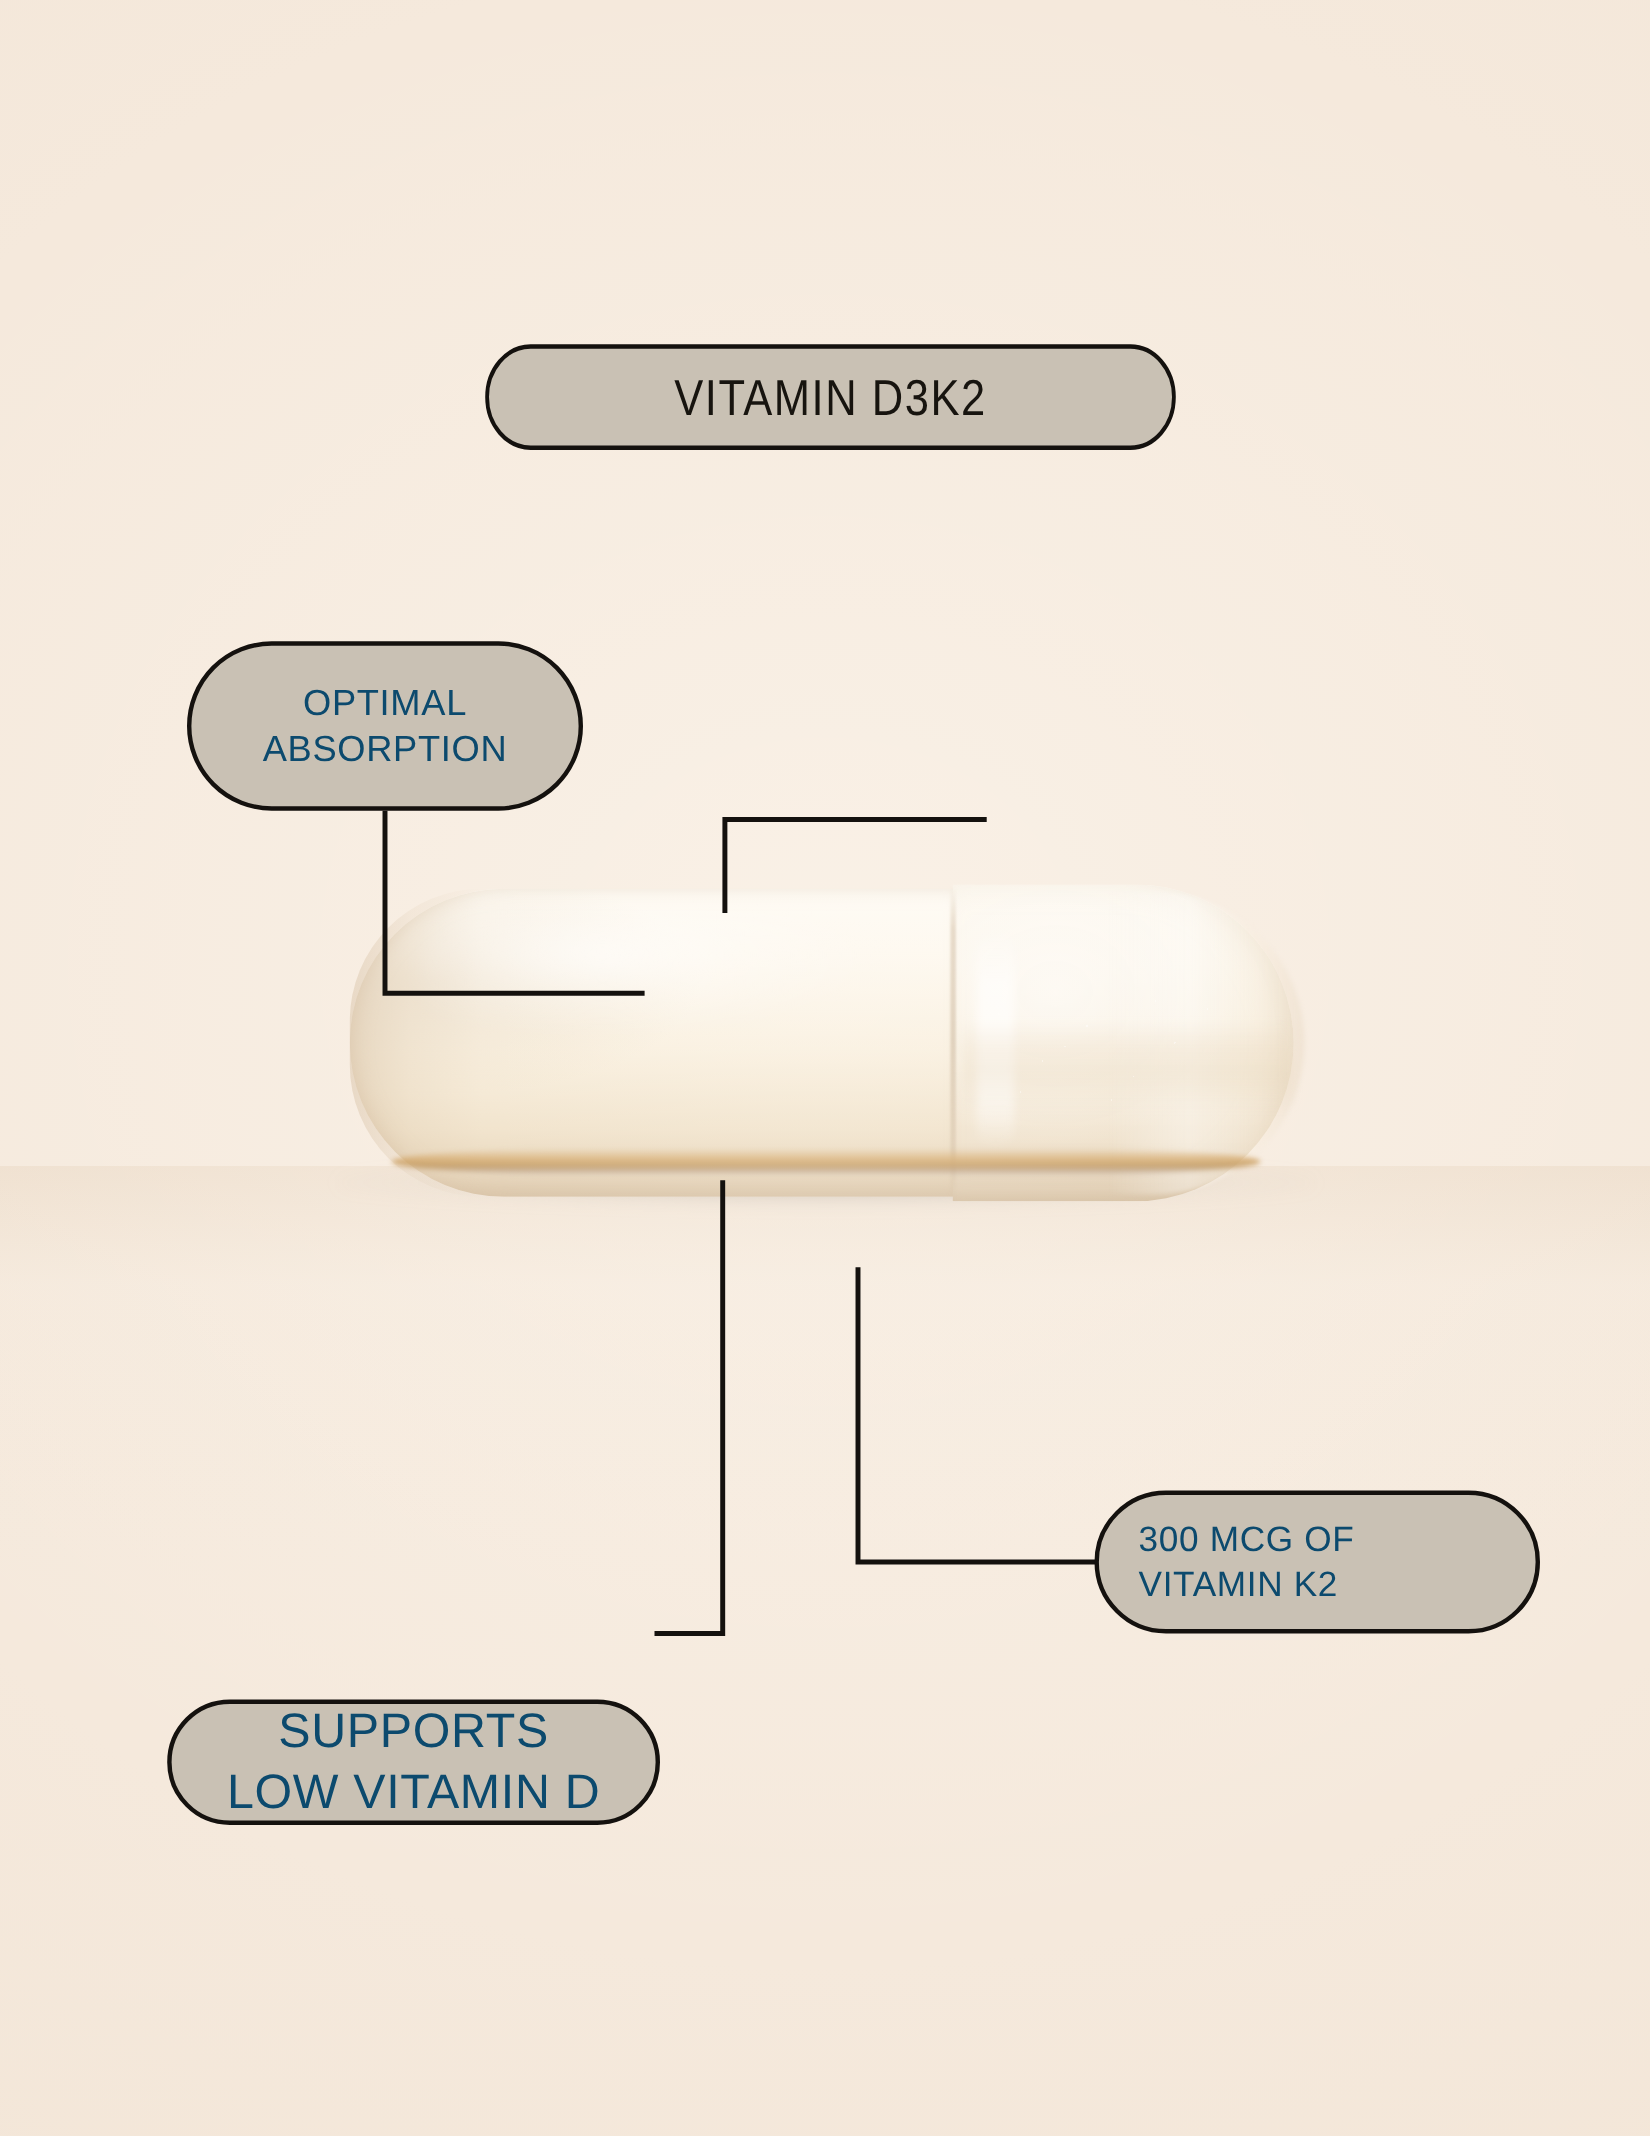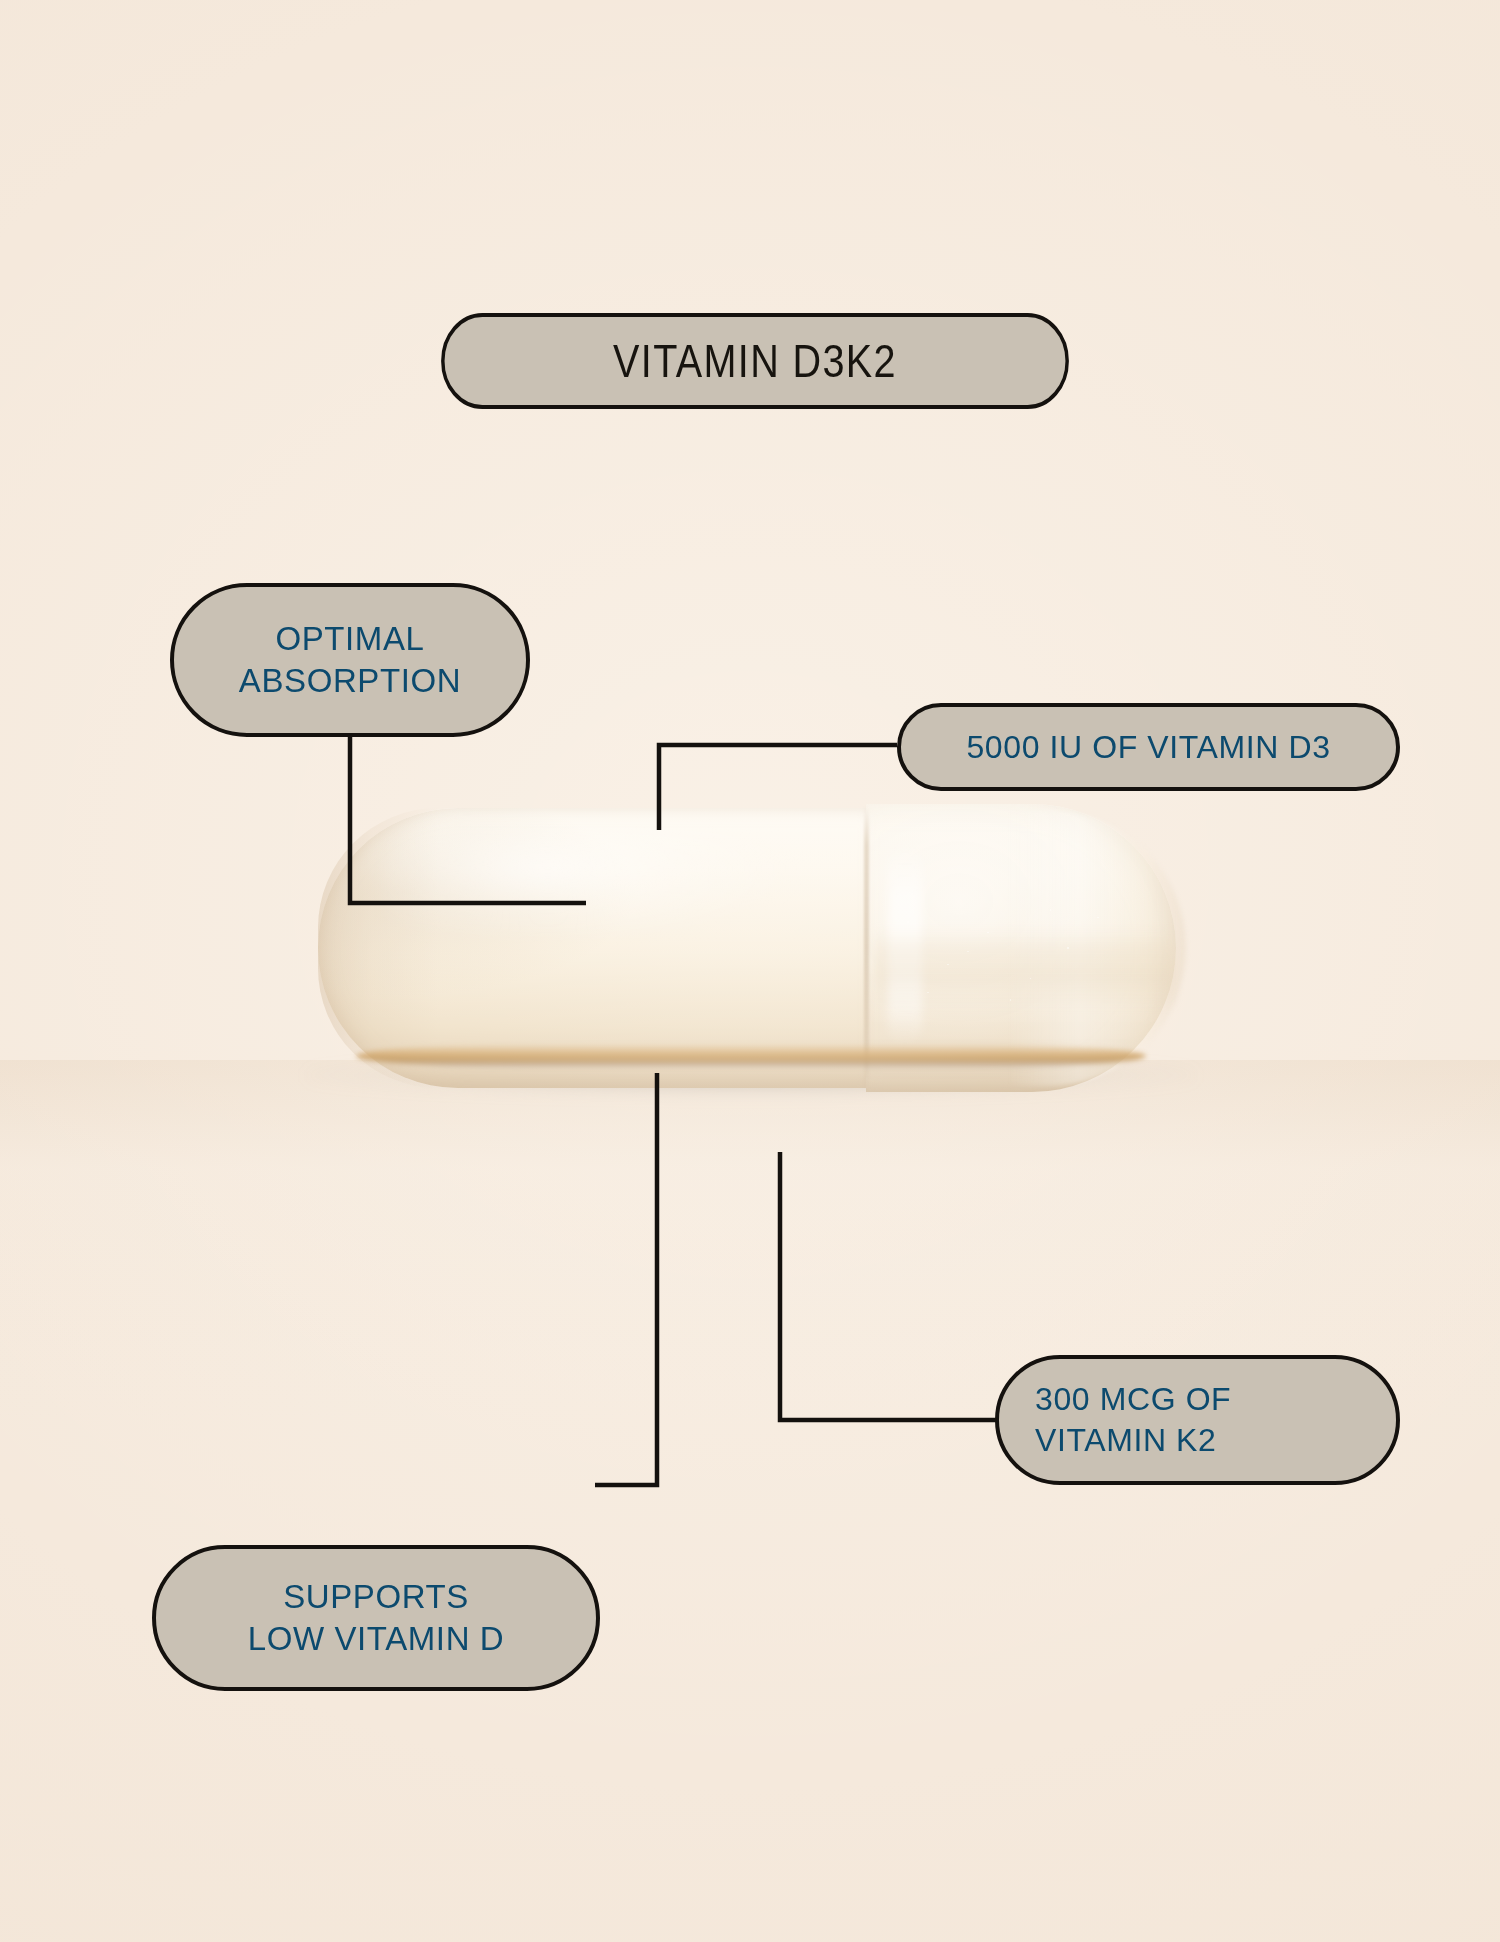--- a/index.html
+++ b/index.html
@@ -279,22 +279,22 @@
     left:995px; top:1355px;
     width:405px; height:130px;
     font-size:32px;
     justify-content:flex-start;
     text-align:left;
     padding-left:36px;
   }
 
   #pill-supports {
     left:152px; top:1545px;
-    width:448px; height:146px;
-    font-size:33px;
+    width:448px; height:114px;
+    font-size:44px;
   }
 </style>
 </head>
 <body>
 
 <div id="stage">
 
   <div class="surface"></div>
 
   <div id="capsule-photo">
@@ -324,23 +324,20 @@
 
   <div class="pill" id="title-pill">
     <span class="pill-text">VITAMIN D3K2</span>
   </div>
 
   <div class="pill" id="pill-optimal">
     <span>OPTIMAL
 ABSORPTION</span>
   </div>
 
-  <div class="pill" id="pill-d3">
-    <span>5000 IU OF VITAMIN D3</span>
-  </div>
 
   <div class="pill" id="pill-k2">
     <span>300 MCG OF
 VITAMIN K2</span>
   </div>
 
   <div class="pill" id="pill-supports">
     <span>SUPPORTS
 LOW VITAMIN D</span>
   </div>

